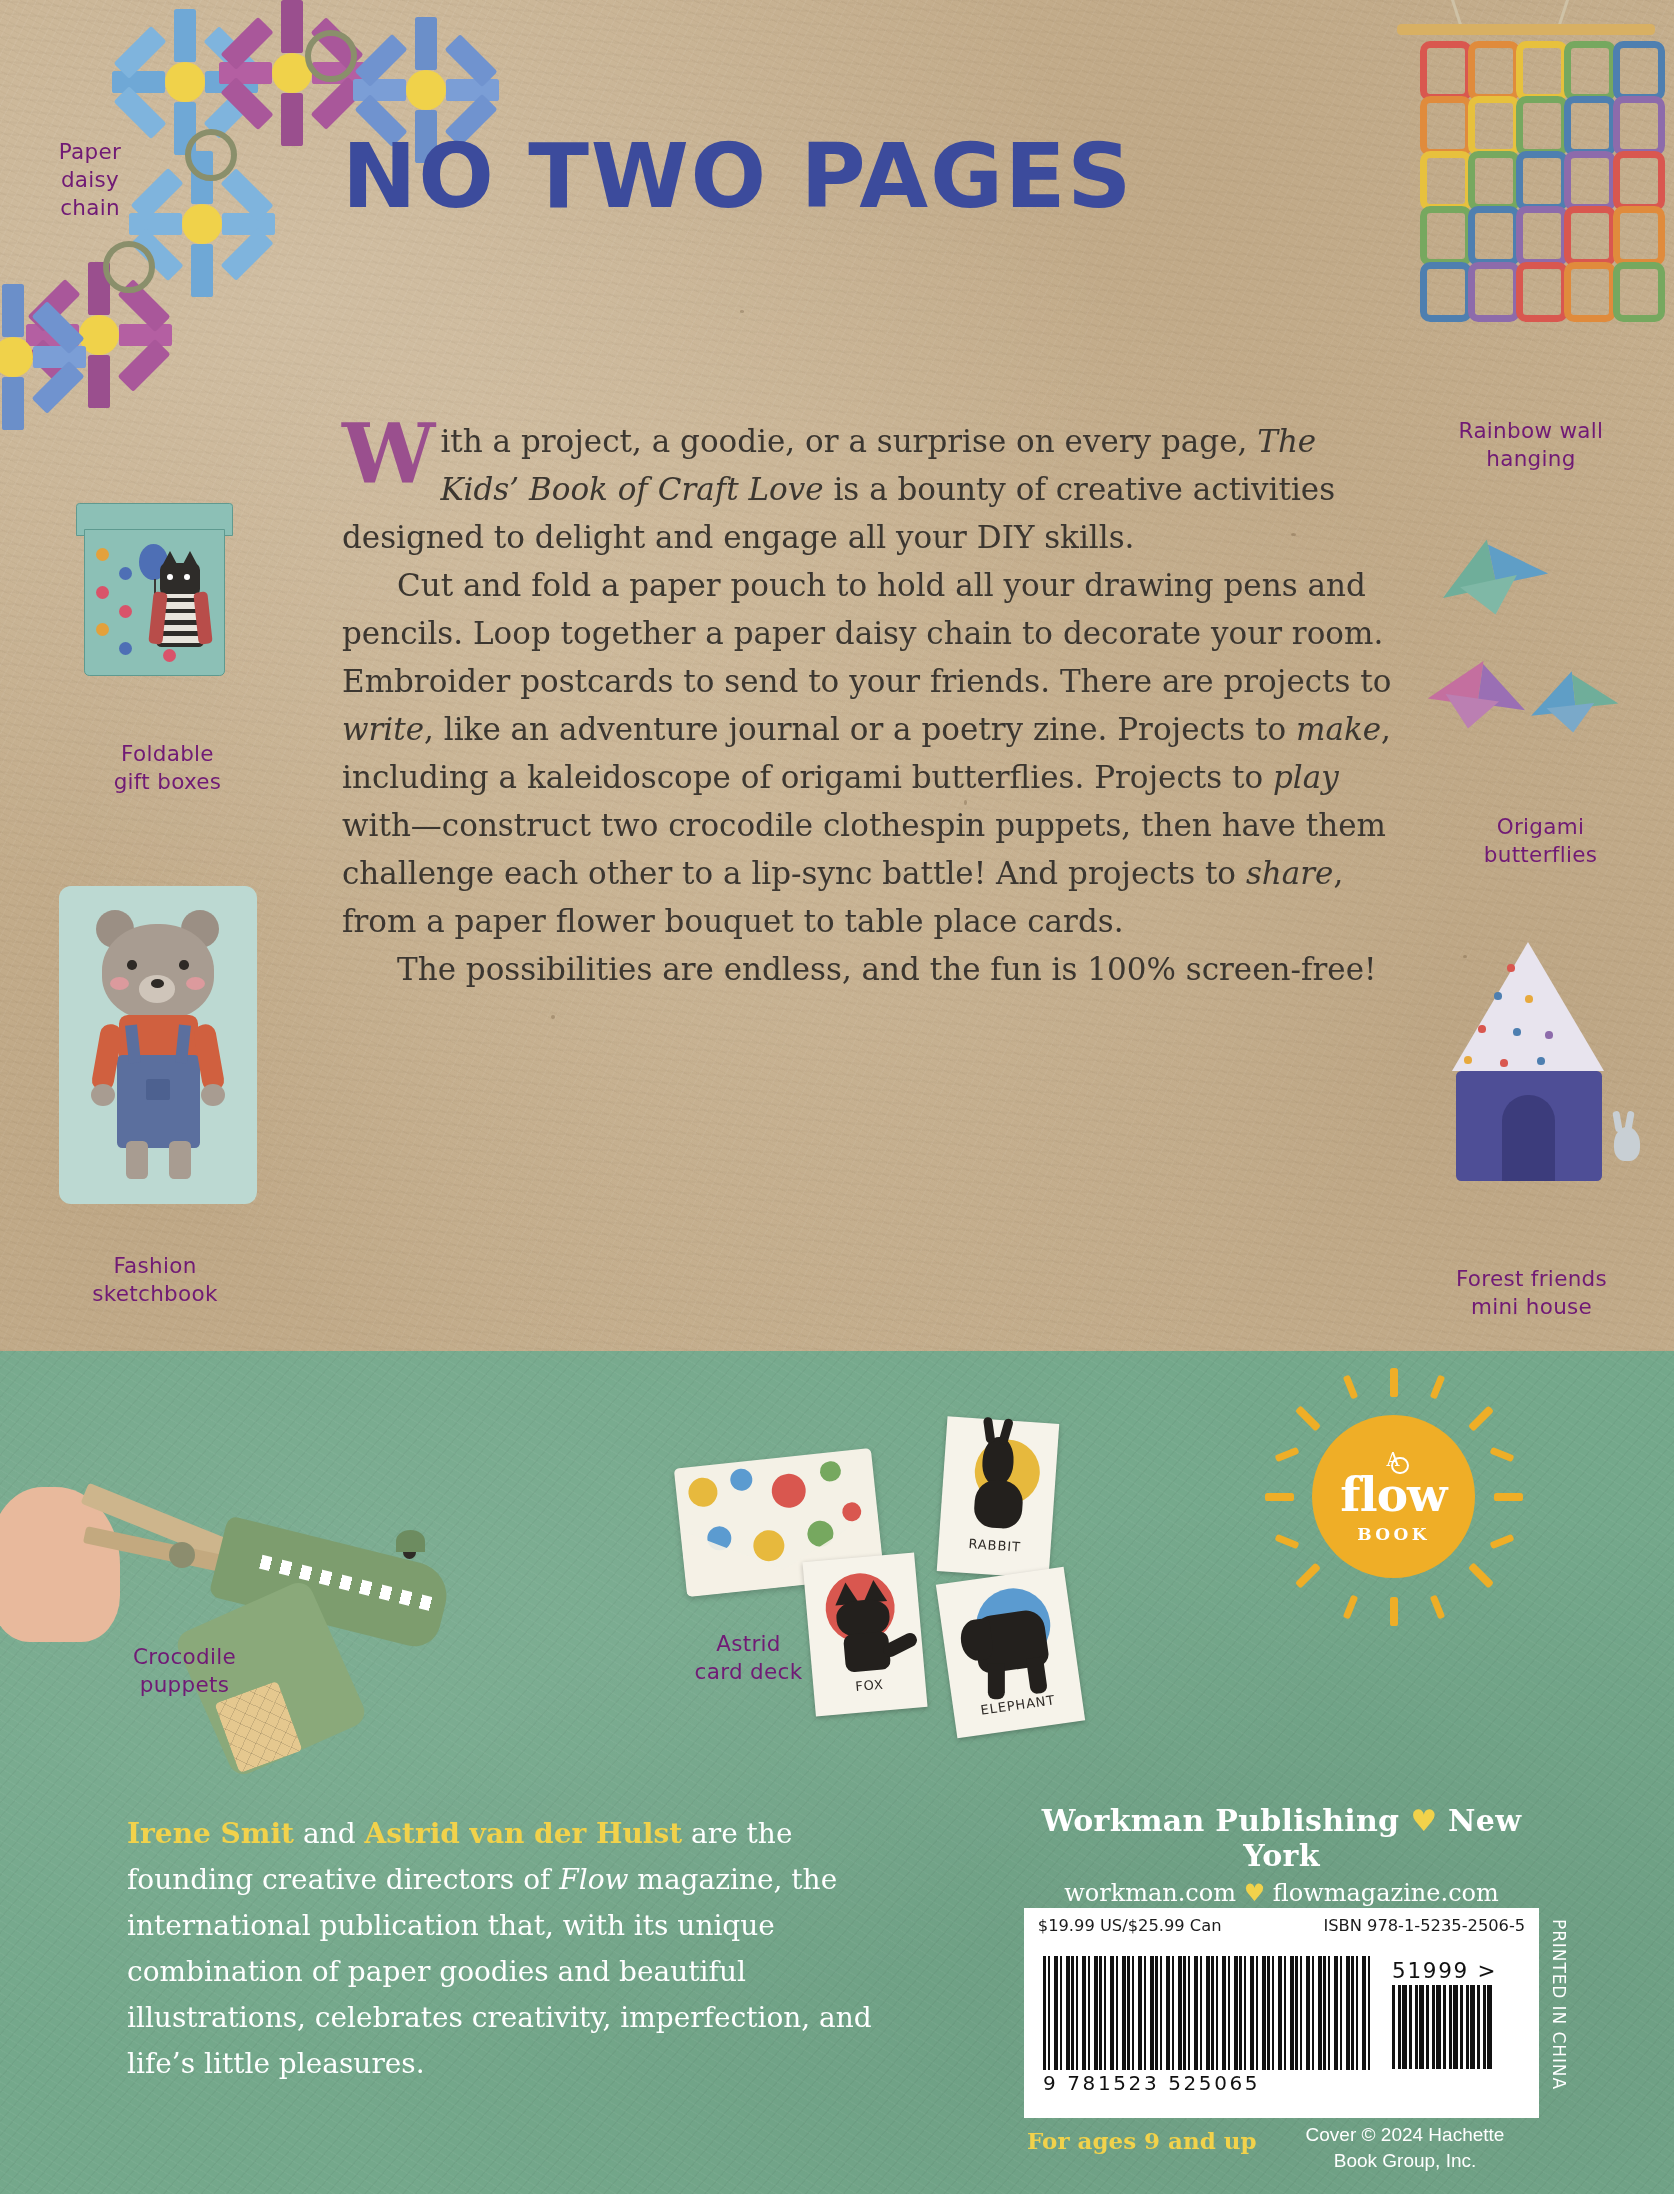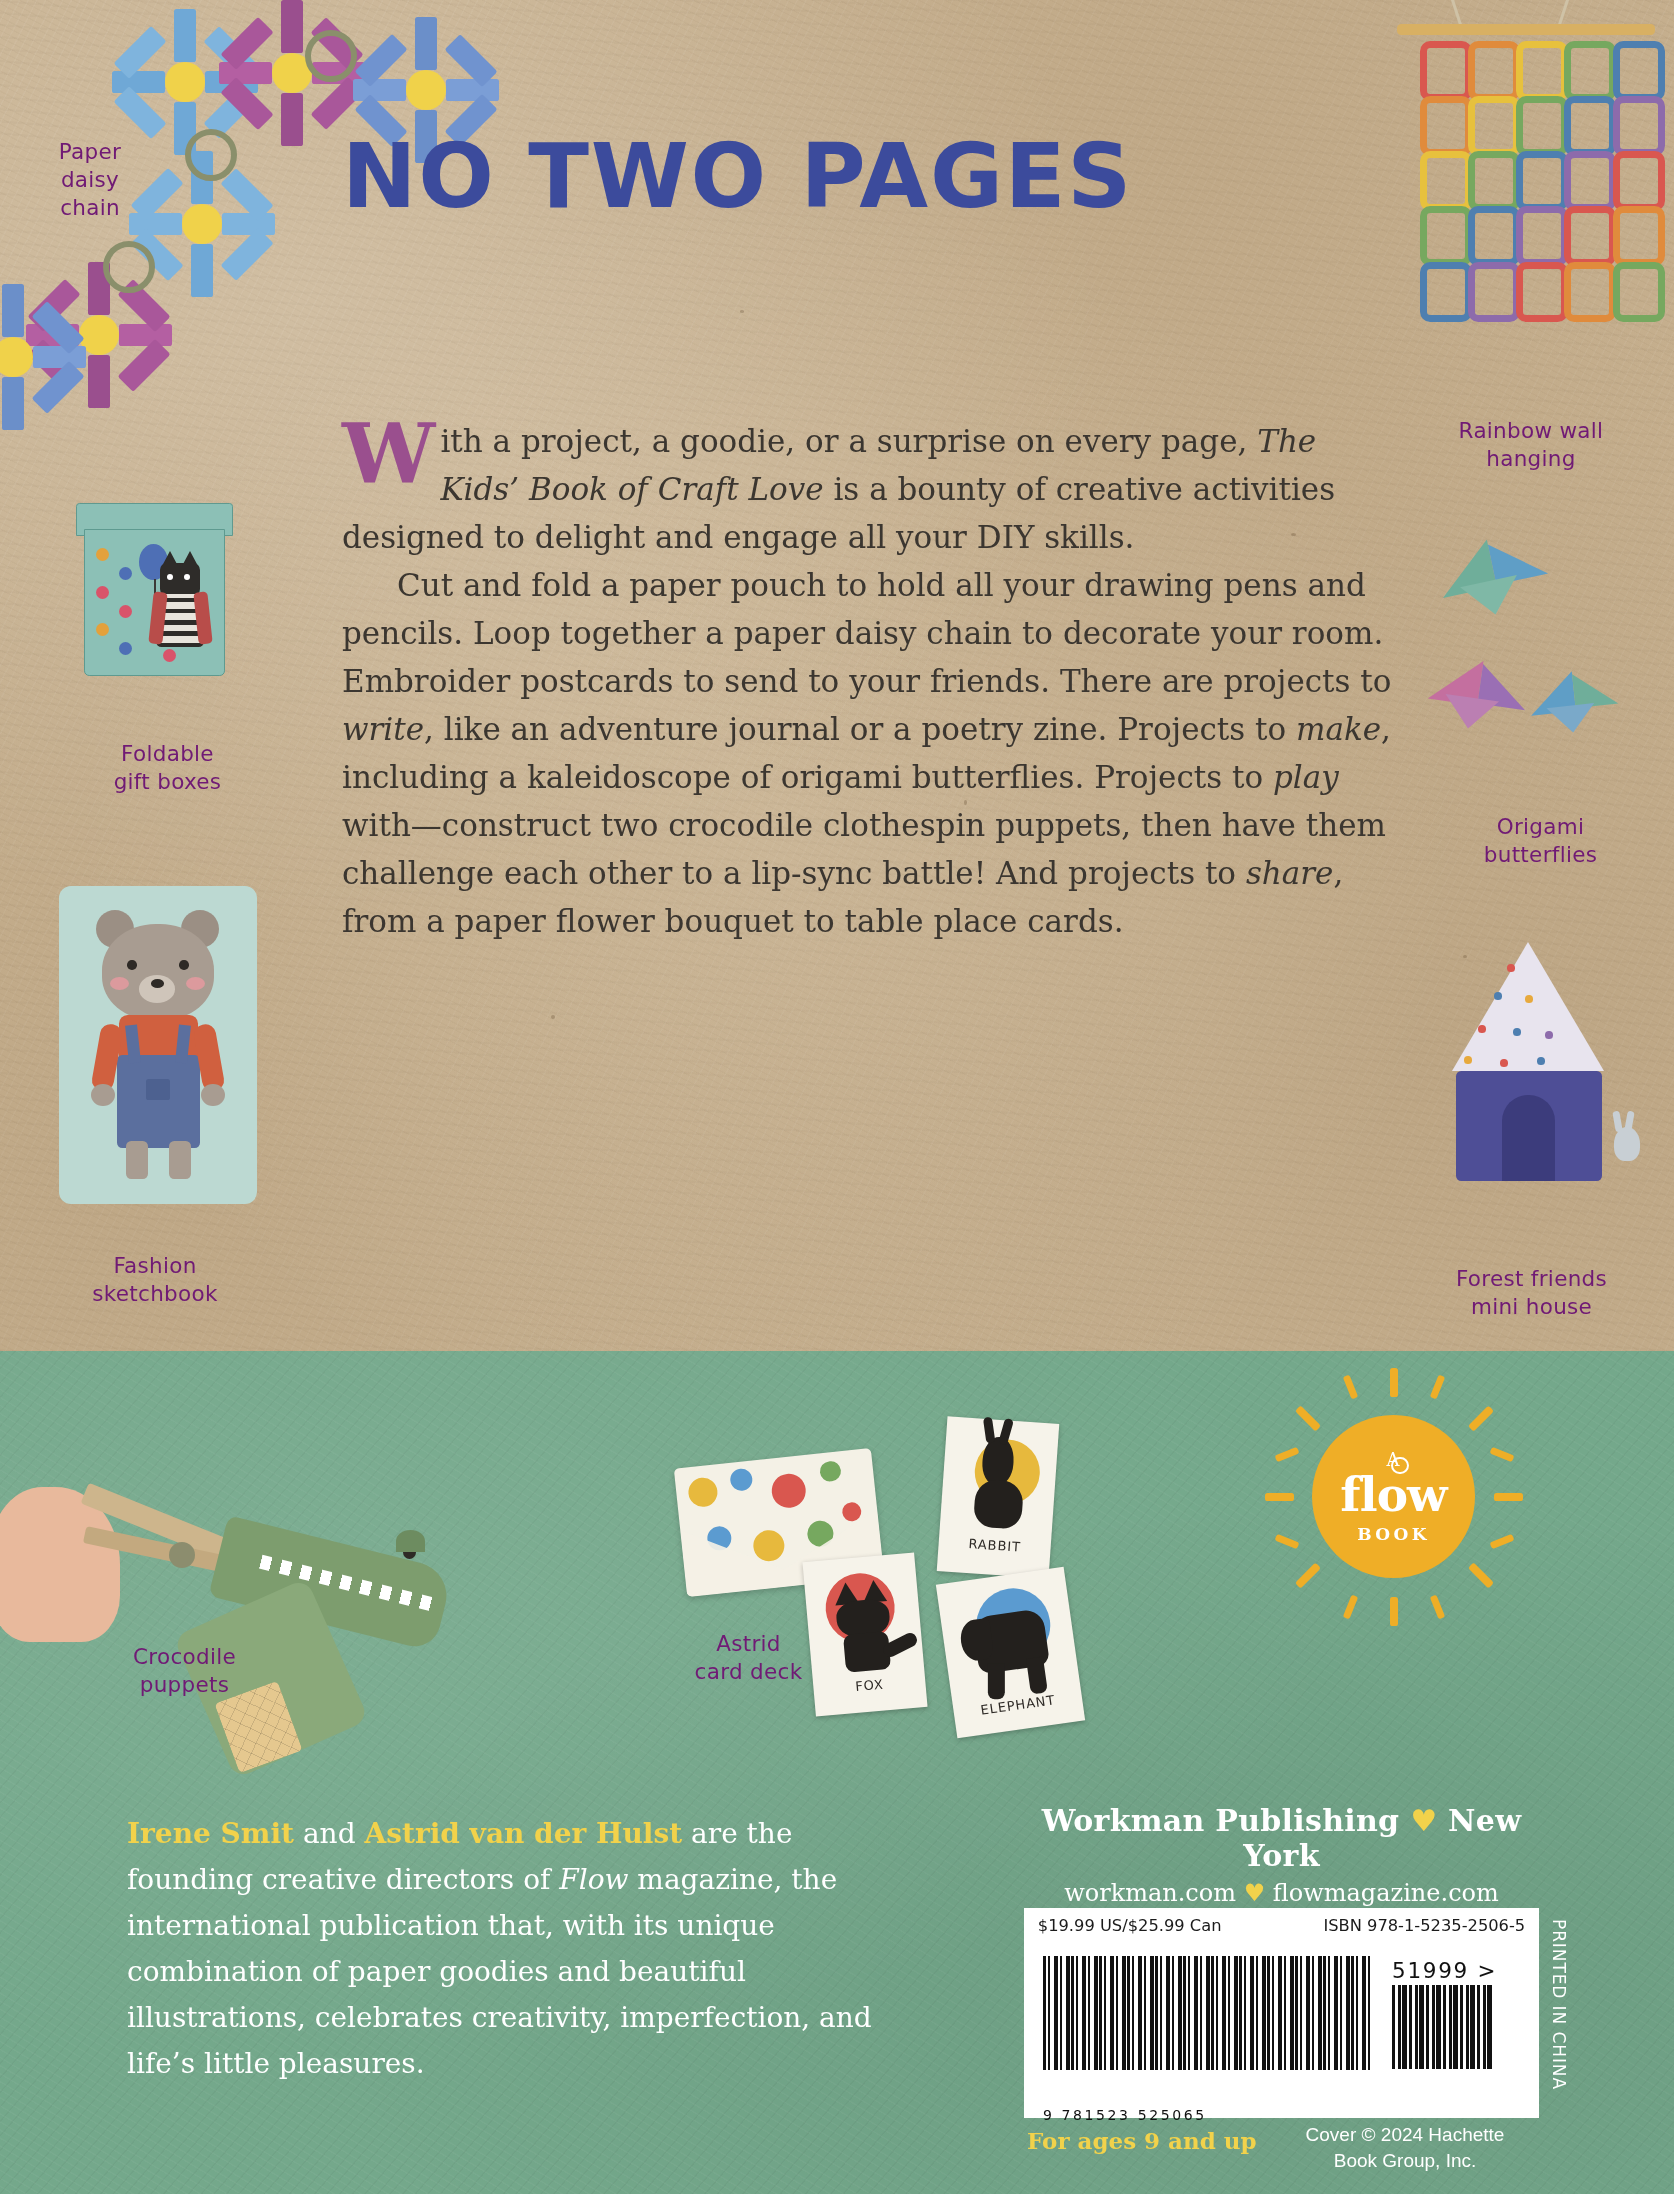--- a/index.html
+++ b/index.html
@@ -162,24 +162,23 @@
       #111 11.2px, #111 15.5px, #fff 15.5px, #fff 17px,
       #111 17px, #111 19px, #fff 19px, #fff 23px,
       #111 23px, #111 27px, #fff 27px, #fff 28px);
   }
   .bc-digits {
     position: absolute;
     left: 19px;
     top: 163px;
     width: 327px;
     font-family: "DejaVu Sans", sans-serif;
-    font-size: 14px;
+    font-size: 20px;
     letter-spacing: 2.6px;
     color: #111;
-    margin-top: 36px;
   }
   .bc-small-num {
     position: absolute;
     left: 368px;
     top: 50px;
     font-family: "DejaVu Sans", sans-serif;
     font-size: 21.5px;
     letter-spacing: 1.7px;
     color: #111;
   }
@@ -680,20 +679,21 @@
     <span>NO TWO PAGES</span>
   </div>
 
   <div class="body-copy">
     <p class="first">
       <span class="dropcap">W</span><span>ith a project, a goodie, or a surprise on every page, </span><i>The Kids’ Book of Craft Love</i><span> is a bounty of creative activities designed to delight and engage all your DIY skills.</span>
     </p>
     <p>
       <span>Cut and fold a paper pouch to hold all your drawing pens and pencils. Loop together a paper daisy chain to decorate your room. Embroider postcards to send to your friends. There are projects to </span><i>write</i><span>, like an adventure journal or a poetry zine. Projects to </span><i>make</i><span>, including a kaleidoscope of origami butterflies. Projects to </span><i>play</i><span> with—construct two crocodile clothespin puppets, then have them challenge each other to a lip-sync battle! And projects to </span><i>share</i><span>, from a paper flower bouquet to table place cards.</span>
     </p>
+    <p>The possibilities are endless, and the fun is 100% screen-free!</p>
   </div>
 
   <div class="authors-block">
     <span class="name">Irene Smit</span><span> and </span><span class="name">Astrid van der Hulst</span><span> are the founding creative directors of </span><i>Flow</i><span> magazine, the international publication that, with its unique combination of paper goodies and beautiful illustrations, celebrates creativity, imperfection, and life’s little pleasures.</span>
   </div>
 
   <div class="publisher">
     <div class="pub-line1">
       <span>Workman Publishing </span><span class="heart">♥</span><span> New York</span>
     </div>

